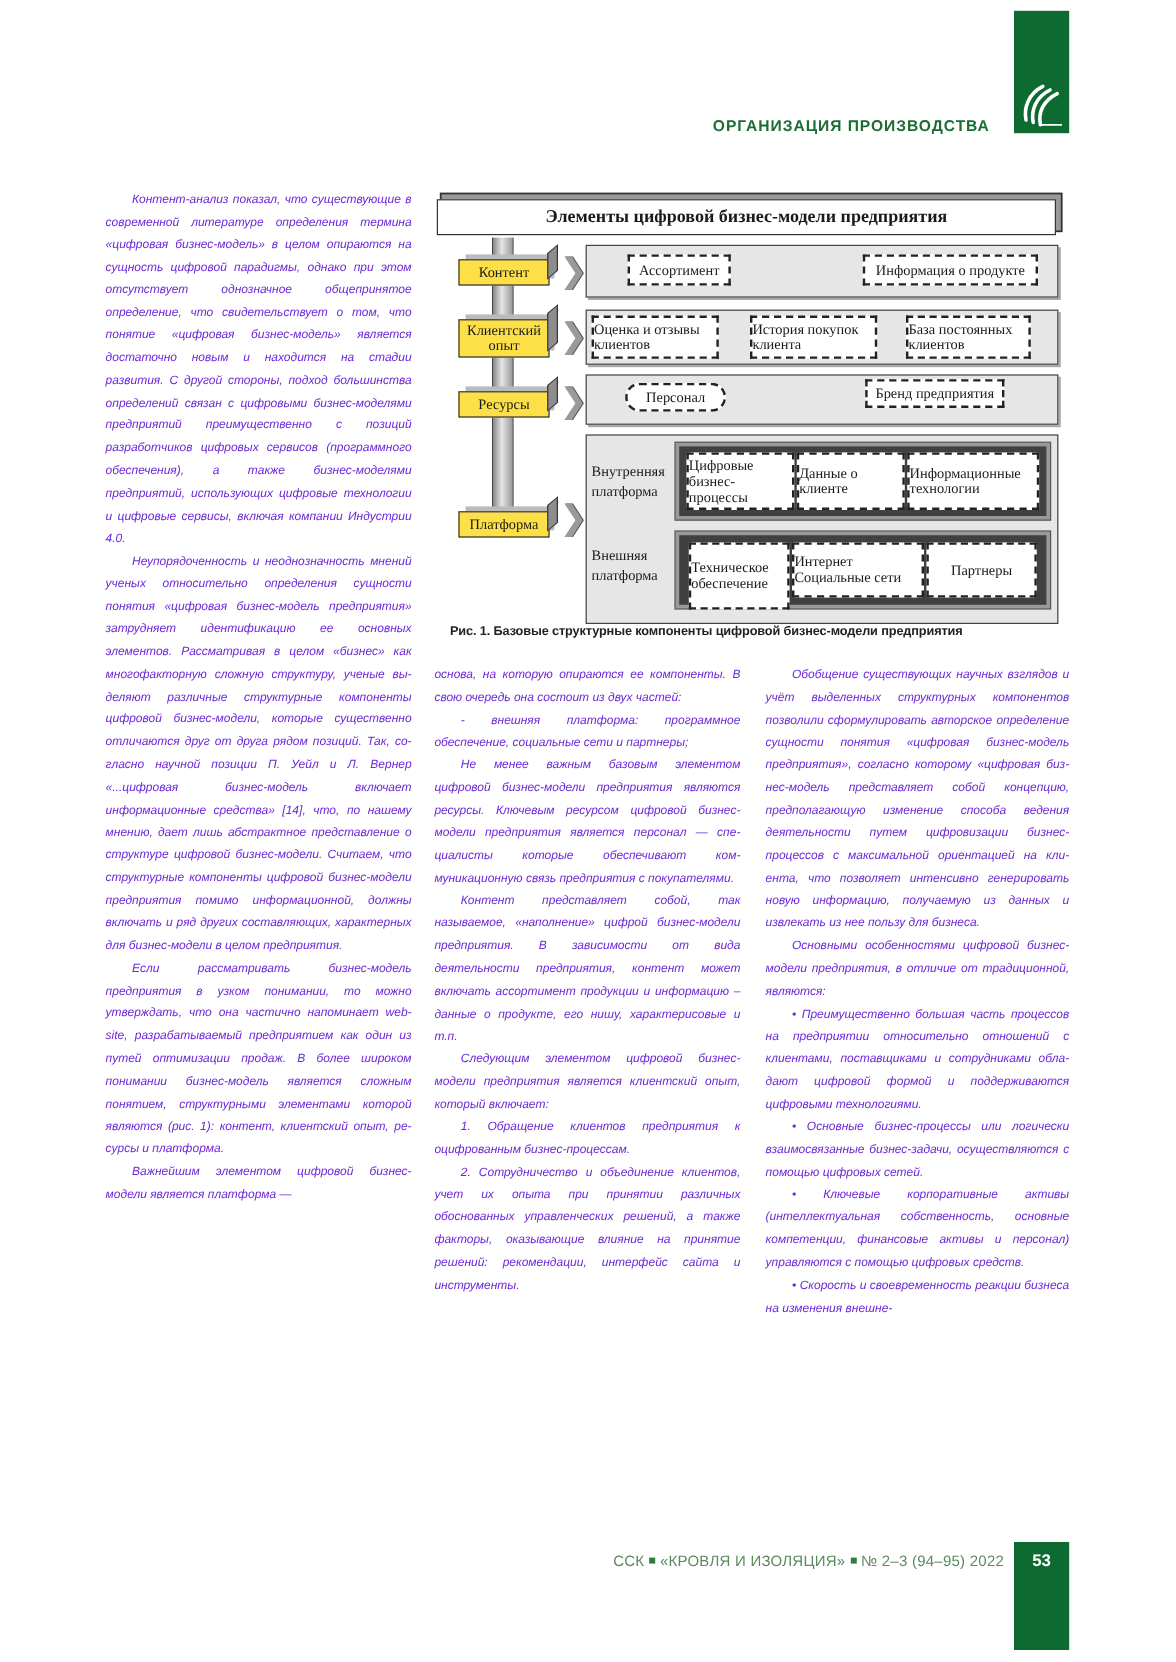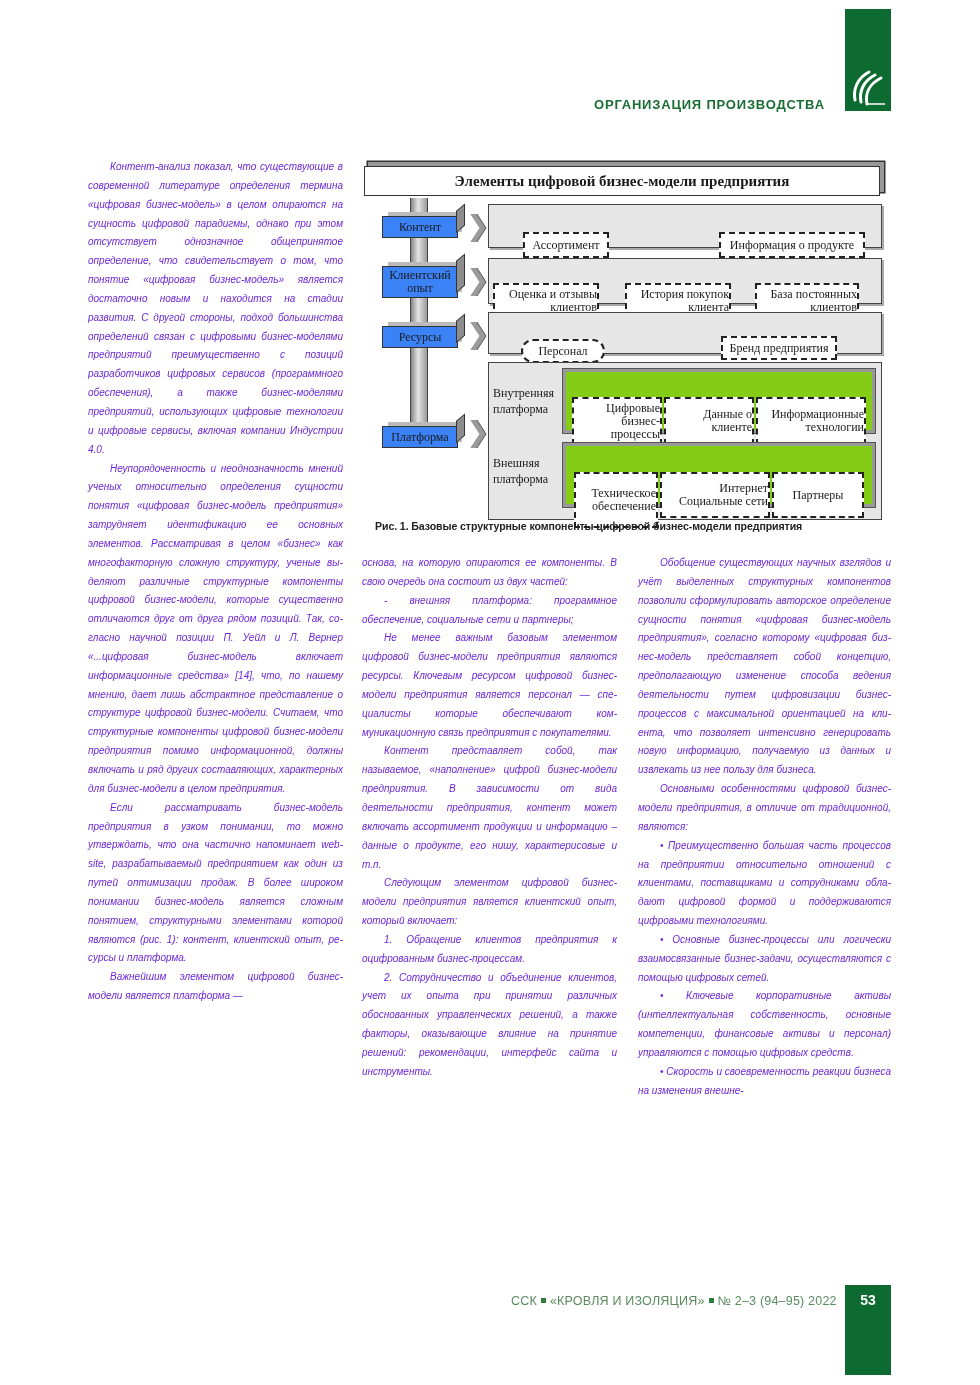--- a/index.html
+++ b/index.html
@@ -15,28 +15,28 @@
   .col { position: absolute; font-size: 10px; line-height: 18.85px; text-align: justify; hyphens: manual; color: #6d28d9; font-style: italic; }
   .col p { text-indent: 22px; }
   .col1 { left: 88px; top: 158px; width: 255px; }
   .col2 { left: 362px; top: 554px; width: 255px; }
   .col3 { left: 638px; top: 554px; width: 253px; }
 
   
   .figure { position: absolute; left: 364px; top: 162px; width: 526px; height: 360px; font-family: "Liberation Serif", "DejaVu Serif", serif; }
   .fig-title-bar { position: absolute; left: 0; top: 4px; width: 516px; height: 30px; background: #fff; border: 1.5px solid #333; box-shadow: 4px -4px 0 #999, 4px -4px 0 1.5px #333; display: flex; align-items: center; justify-content: center; font-weight: bold; font-size: 15px; }
   .pole { position: absolute; left: 46px; top: 36px; width: 18px; height: 240px; background: linear-gradient(90deg, #888 0%, #e5e5e5 45%, #9a9a9a 100%); border-left: 1.5px solid #444; border-right: 1.5px solid #444; }
-  .label-box { position: absolute; left: 18px; width: 76px; background: #3b82f6; border: 1.5px solid #333; box-shadow: 5px -5px 0 -1px #bbb; display: flex; align-items: center; justify-content: center; text-align: center; font-size: 12px; line-height: 13px; }
+  .label-box { position: absolute; left: 18px; width: 76px; background: #fde047; border: 1.5px solid #333; box-shadow: 5px -5px 0 -1px #bbb; display: flex; align-items: center; justify-content: center; text-align: center; font-size: 12px; line-height: 13px; }
   .label-box::after { content: ""; position: absolute; right: -8px; top: -6px; width: 7px; height: 100%; background: #8d8d8d; border: 1.5px solid #333; transform: skewY(-40deg); transform-origin: top left; }
   .chev { position: absolute; left: 102px; width: 20px; height: 24px; color: #9a9a9a; font-size: 28px; line-height: 24px; font-family: "DejaVu Sans", sans-serif; font-weight: bold; text-shadow: 1px 0 0 #555; }
   .row-panel { position: absolute; left: 124px; width: 394px; background: #e6e6e6; border: 1.5px solid #444; box-shadow: 2px 2px 0 #aaa; }
-  .dash { position: absolute; border: 2px dashed #222; background: #fff; display: flex; align-items: center; justify-content: center; text-align: right; font-size: 12px; line-height: 13px; margin-top: 20px; }
+  .dash { position: absolute; border: 2px dashed #222; background: #fff; display: flex; align-items: center; justify-content: center; text-align: left; font-size: 12px; line-height: 13px; }
   .plat-panel { position: absolute; left: 124px; top: 172px; width: 394px; height: 156px; background: #e6e6e6; border: 1.5px solid #444; }
   .plat-side { position: absolute; font-size: 12px; line-height: 16px; }
-  .plat-inner { position: absolute; left: 74px; width: 312px; height: 64px; background: #84cc16; border: 3px solid #999; outline: 1px solid #555; }
+  .plat-inner { position: absolute; left: 74px; width: 312px; height: 64px; background: #404040; border: 3px solid #999; outline: 1px solid #555; }
   .fig-caption { position: absolute; left: 375px; top: 520px; font-family: "Liberation Sans", sans-serif; font-size: 10.6px; font-weight: bold; color: #222; white-space: nowrap; letter-spacing: -0.1px; }
 
   
   .footer-text { position: absolute; left: 511px; top: 1294px; font-size: 12.5px; color: #5a8a5e; white-space: nowrap; letter-spacing: 0.2px; }
   .footer-text .sq { display: inline-block; width: 5px; height: 5px; background: #2e7d3c; vertical-align: middle; margin: 0 4px 2px; }
   .page-tab { position: absolute; left: 845px; top: 1285px; width: 46px; height: 90px; background: #0d6b32; }
   .page-num { position: absolute; left: 845px; top: 1292px; width: 46px; text-align: center; font-weight: bold; color: #fff; font-size: 14px; }
 </style>
 </head>
 <body>

